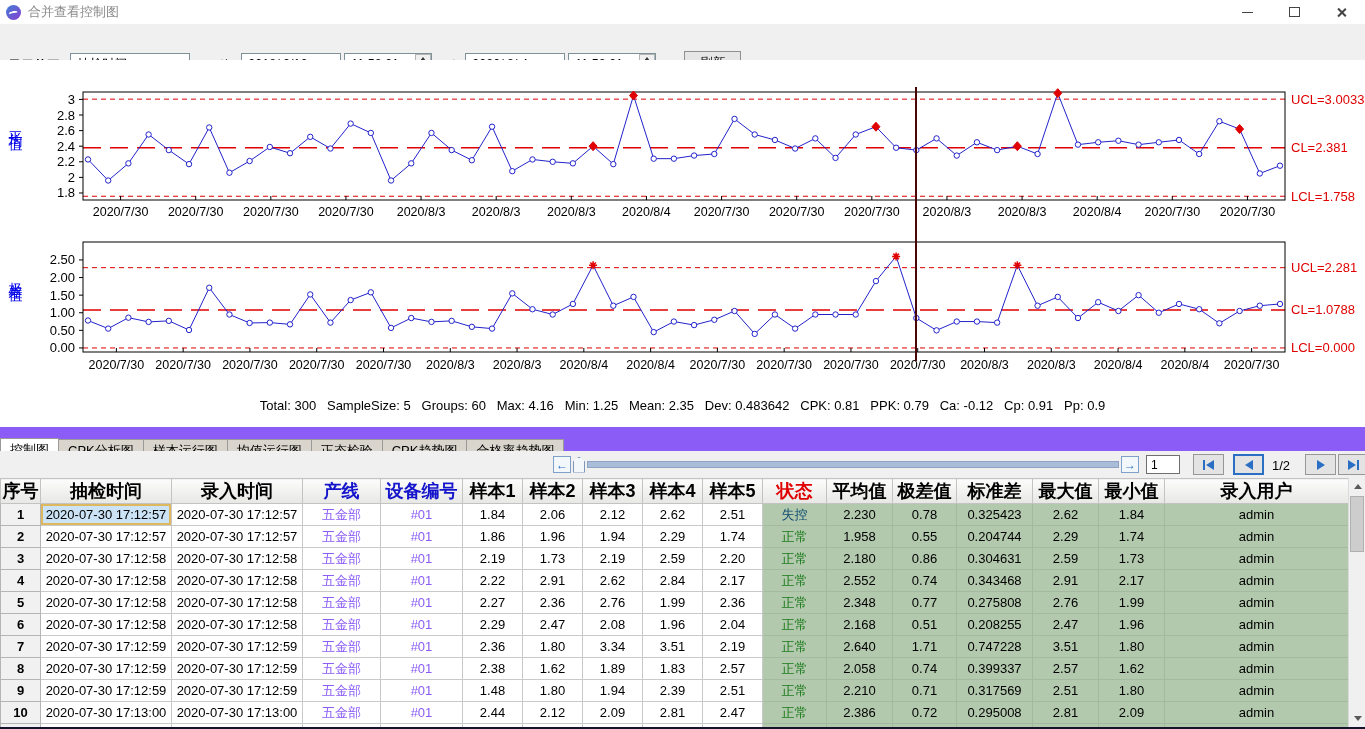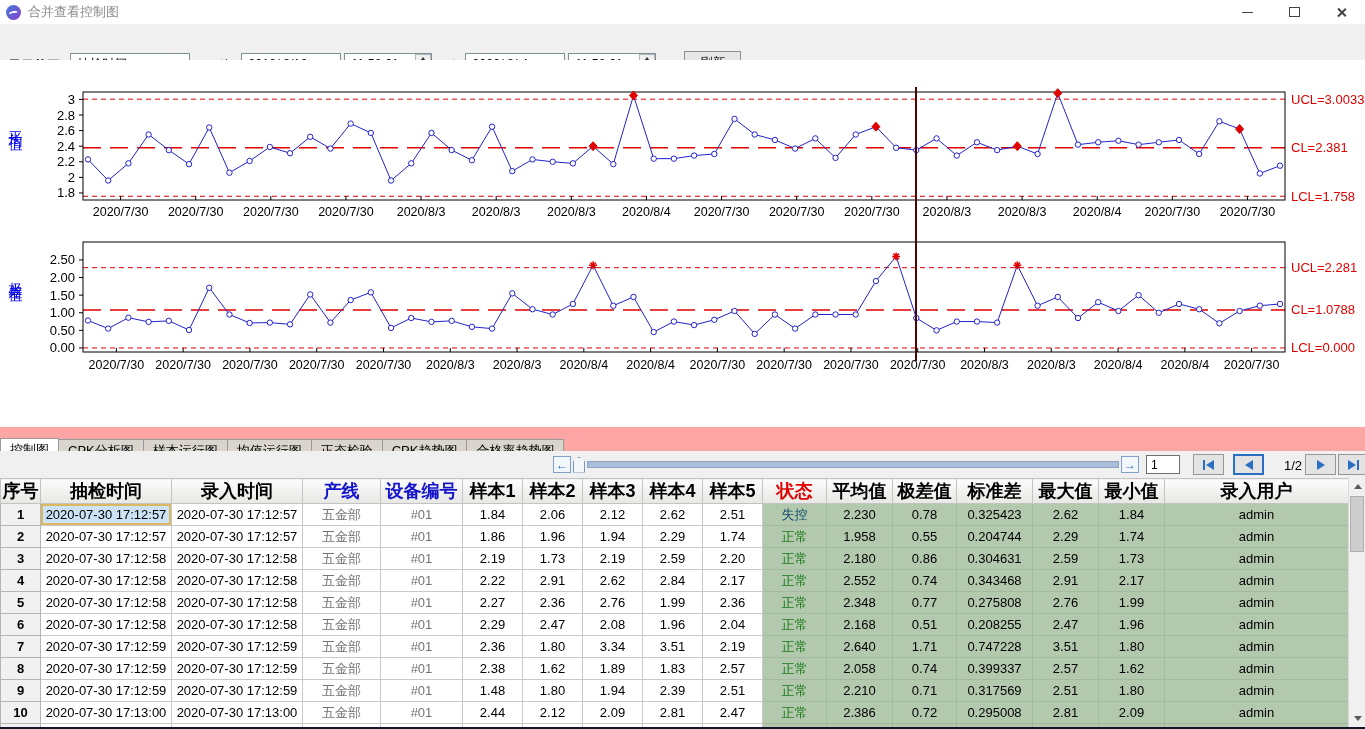--- a/index.html
+++ b/index.html
@@ -35,46 +35,46 @@
   
   .chart-panel{position:absolute;top:60px;left:0;right:0;height:367px;background:#fff;}
   .chart-title{position:absolute;top:7px;left:0;width:100%;text-align:center;color:#0000e8;font-size:13px;white-space:pre;}
   svg.chart{position:absolute;left:0;}
   #chart-0{top:25px;} #chart-1{top:173px;}
   .ylab{position:absolute;left:7px;color:#0000e8;font-size:14px;writing-mode:vertical-rl;letter-spacing:3px;}
   #ylab-0{top:60px;} #ylab-1{top:211px;}
   .stats-line{position:absolute;top:338px;left:0;width:100%;text-align:center;font-size:13px;white-space:pre;}
   .cursor-line{position:absolute;left:915px;top:27px;width:2px;height:274px;background:#4a0505;}
   
-  .tabbar{position:absolute;top:427px;left:0;right:0;height:35px;background:#fca5a5;display:flex;align-items:flex-end;border-bottom:1px solid #a3a3a3;box-sizing:border-box;}
+  .tabbar{position:absolute;top:427px;left:0;right:0;height:35px;background:#8b5cf6;display:flex;align-items:flex-end;border-bottom:1px solid #a3a3a3;box-sizing:border-box;}
   .tab{height:22px;display:flex;align-items:center;padding:0 9px;border:1px solid #9a9a9a;border-bottom:none;background:#d9d5cd;font-size:13px;margin-right:-1px;box-sizing:border-box;}
   .tab.active{background:#fff;height:24px;margin-bottom:-1px;border-bottom:1px solid #fff;font-weight:normal;}
   
   .statusbar{position:absolute;top:451px;left:0;right:0;height:27px;background:#f0f0f0;box-sizing:border-box;}
   .status-text{position:absolute;left:8px;top:6px;color:#077a07;font-size:13px;white-space:pre;}
   .hscroll{position:absolute;left:553px;top:5px;width:586px;height:17px;display:flex;align-items:center;}
   .scroll-btn{width:18px;height:17px;border:1px solid #7fa0c8;background:#f2f7fc;color:#2a6fc4;font-size:12px;line-height:1;display:flex;align-items:center;justify-content:center;box-sizing:border-box;font-weight:bold;}
   .hthumb{width:12px;height:16px;background:#f4f7fa;border:1px solid #7f96b8;box-sizing:border-box;clip-path:polygon(0 32%,50% 0,100% 32%,100% 100%,0 100%);margin-left:2px;}
   .htrack{flex:1;height:5px;background:#a9bcd8;border:1px solid #8fa4c4;margin:0 2px;}
   .page-input{position:absolute;left:1146px;top:4px;width:34px;height:19px;border:1px solid #6f6f6f;background:#fff;font-size:12px;padding:0 0 0 4px;box-sizing:border-box;font-family:"Liberation Sans",sans-serif;}
   .nav-btn{position:absolute;top:3px;width:31px;height:21px;background:#e3e3e3;border:1px solid #979797;display:flex;align-items:center;justify-content:center;gap:1px;box-sizing:border-box;}
   .nav-btn.focused{border:2px solid #2a6fc4;}
   .ntri-l{width:0;height:0;border-top:5px solid transparent;border-bottom:5px solid transparent;border-right:8px solid #2a6fc4;}
   .ntri-r{width:0;height:0;border-top:5px solid transparent;border-bottom:5px solid transparent;border-left:8px solid #2a6fc4;}
   .nbar{width:2px;height:10px;background:#2a6fc4;}
-  .page-indicator{position:absolute;left:1272px;top:7px;width:30px;text-align:right;font-size:13px;}
+  .page-indicator{position:absolute;left:1272px;top:7px;width:30px;text-align:left;font-size:13px;}
   #nav-first{left:1193px;} #nav-prev{left:1233px;} #nav-next{left:1305px;} #nav-last{left:1338px;}
   
   .table-area{position:absolute;top:478px;left:0;right:17px;bottom:2px;overflow:hidden;}
   table{border-collapse:collapse;table-layout:fixed;width:1348px;}
   th{height:21px;background:linear-gradient(#fcfcfc,#e7e7e4);border:1px solid #c3c3c3;font-weight:bold;font-size:18px;padding:0;white-space:nowrap;overflow:hidden;}
   td{height:21px;border:1px solid #c9c9c9;text-align:center;font-size:13px;padding:0;white-space:nowrap;overflow:hidden;}
   th.hdr-link{color:#1414cc;} th.hdr-status{color:#e00000;}
   td.idx{background:#f1f1f1;font-weight:bold;border-color:#b5b5b5;}
-  td.link{color:#737373;}
+  td.link{color:#8b5cf6;}
   td.green{background:#b3c9ae;border-color:#a3baa0;}
   td.status-fail{color:#0c4a6e;}
   td.status-ok{color:#1a7a1a;}
   td.selected{background:#cbe3f5;box-shadow:inset 0 0 0 2px #ddb85f;}
   .vscroll{position:absolute;right:0;top:478px;width:17px;bottom:2px;background:#f0f0f0;border-left:1px solid #dcdcdc;box-sizing:border-box;}
   .varrow{position:absolute;left:0;width:17px;height:17px;display:flex;align-items:center;justify-content:center;}
   .vtri-up{width:0;height:0;border-left:4px solid transparent;border-right:4px solid transparent;border-bottom:5px solid #5a5a5a;}
   .vtri-dn{width:0;height:0;border-left:4px solid transparent;border-right:4px solid transparent;border-top:5px solid #5a5a5a;}
   .vthumb{position:absolute;left:1px;top:18px;width:14px;height:56px;background:#cdcdcd;border:1px solid #b0b0b0;box-sizing:border-box;}
   .bottom-edge{position:absolute;bottom:0;left:0;right:0;height:2px;background:#14142a;}
@@ -371,20 +371,21 @@
       <circle cx="1199.1864406779662" cy="76.23199999999999" r="2.7" fill="#fff" stroke="#2222cc" stroke-width="1"></circle>
       <circle cx="1219.3898305084747" cy="90.31199999999998" r="2.7" fill="#fff" stroke="#2222cc" stroke-width="1"></circle>
       <circle cx="1239.593220338983" cy="77.99199999999999" r="2.7" fill="#fff" stroke="#2222cc" stroke-width="1"></circle>
       <circle cx="1259.7966101694915" cy="72.71199999999999" r="2.7" fill="#fff" stroke="#2222cc" stroke-width="1"></circle>
       <circle cx="1280" cy="70.952" r="2.7" fill="#fff" stroke="#2222cc" stroke-width="1"></circle>
       <text x="1291" y="39.16079999999999" font-size="13" fill="#e00000" font-family="Liberation Sans, sans-serif">UCL=2.281</text>
       <text x="1291" y="81.47824" font-size="13" fill="#e00000" font-family="Liberation Sans, sans-serif">CL=1.0788</text>
       <text x="1291" y="119.452" font-size="13" fill="#e00000" font-family="Liberation Sans, sans-serif">LCL=0.000</text>
     </svg>
   <div class="cursor-line"></div>
+  <div class="stats-line">Total: 300   SampleSize: 5   Groups: 60   Max: 4.16   Min: 1.25   Mean: 2.35   Dev: 0.483642   CPK: 0.81   PPK: 0.79   Ca: -0.12   Cp: 0.91   Pp: 0.9</div>
 </div>
 
 <div class="tabbar" id="tabbar">
     <div class="tab active">控制图</div>
     <div class="tab">CPK分析图</div>
     <div class="tab">样本运行图</div>
     <div class="tab">均值运行图</div>
     <div class="tab">正态检验</div>
     <div class="tab">CPK趋势图</div>
     <div class="tab">合格率趋势图</div>

